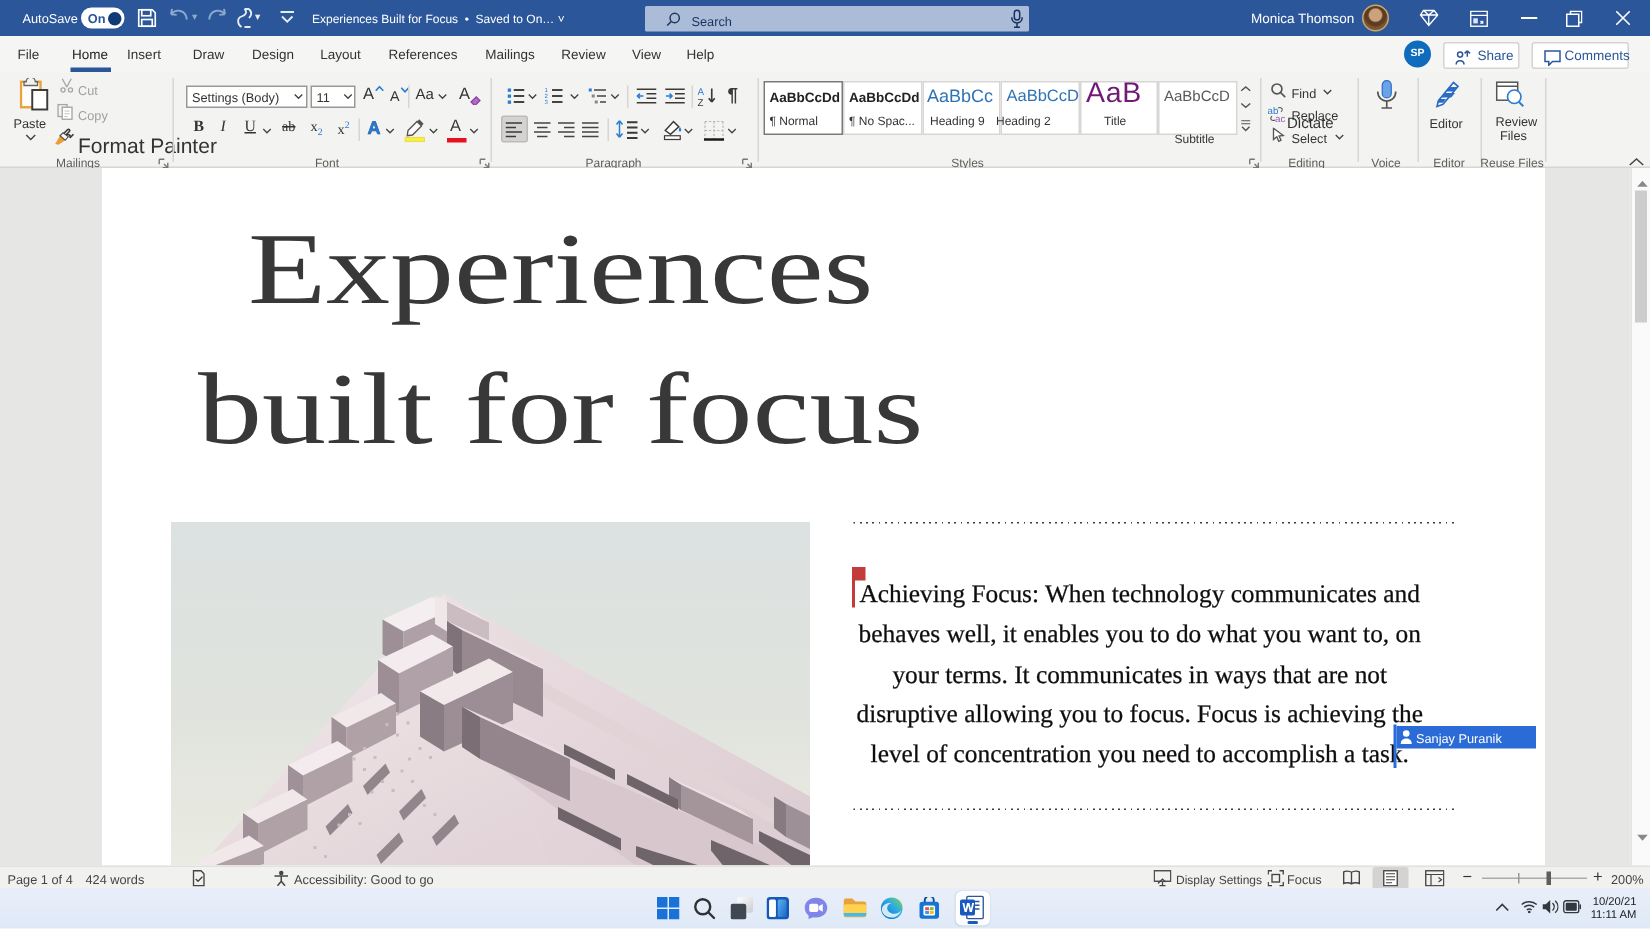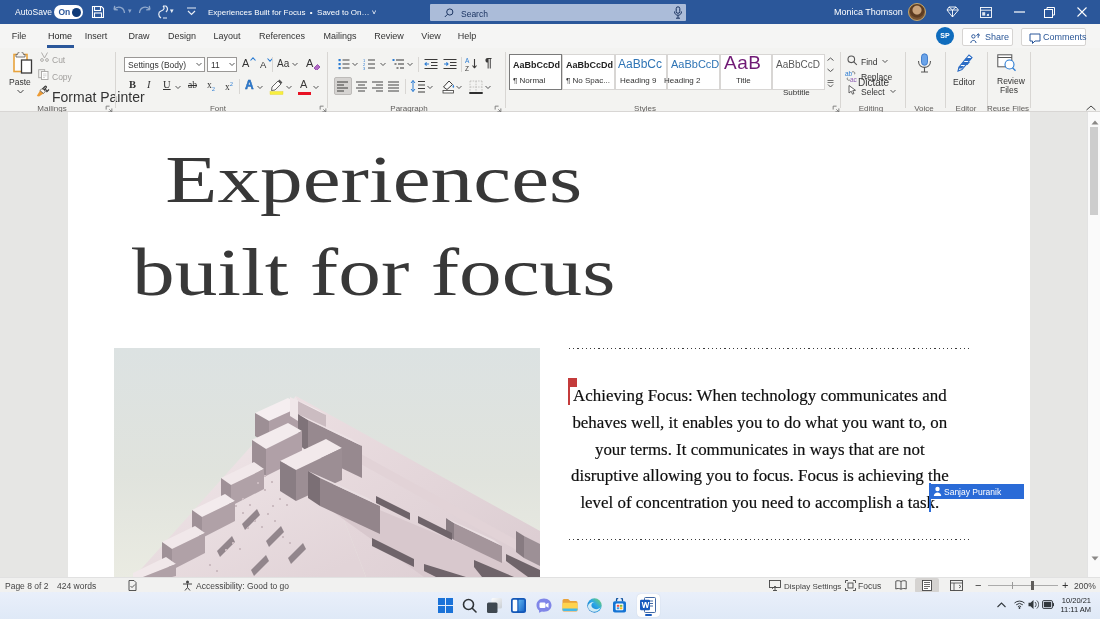--- a/index.html
+++ b/index.html
@@ -567,21 +567,21 @@
           <path d="M0.5 4.5 L4 0.5 L7.5 4.5 z" fill="#8a8886"></path>
         </svg>
       <svg class="abs" style="left:3px;top:444px" width="8" height="5" viewBox="0 0 8 5">
           <path d="M0.5 0.5 h7 L4 4.5 z" fill="#8a8886"></path>
         </svg>
     </div>
     <div id="sthumb"></div>
   </div>
 
   <div id="statusbar">
-    <span class="abs" style="left:5px;top:3px;font-size:8.5px">Page 8 of 2</span>
+    <span class="abs" style="left:5px;top:3px;font-size:8.5px">Page 1 of 4</span>
     <span class="abs" style="left:57px;top:3px;font-size:8.5px">424 words</span>
     <svg class="abs" style="left:128px;top:2px" width="9" height="11" viewBox="0 0 9 11">
         <path d="M1 0.5 h5 l2 2 v8 h-7 z" fill="none" stroke="#444" stroke-width="0.9"></path>
         <path d="M2.5 6 l1.5 1.5 L7 4.5" fill="none" stroke="#444" stroke-width="0.9"></path>
       </svg>
     <svg class="abs" style="left:182px;top:2px" width="11" height="11" viewBox="0 0 11 11">
         <circle cx="5.5" cy="2" r="1.5" fill="#444"></circle>
         <path d="M1 4 h9 M5.5 4 v3.5 M5.5 7.5 l-2.5 3 M5.5 7.5 l2.5 3" stroke="#444" stroke-width="1" fill="none"></path>
       </svg>
     <span class="abs" style="left:196px;top:3px;font-size:8.5px">Accessibility: Good to go</span>

